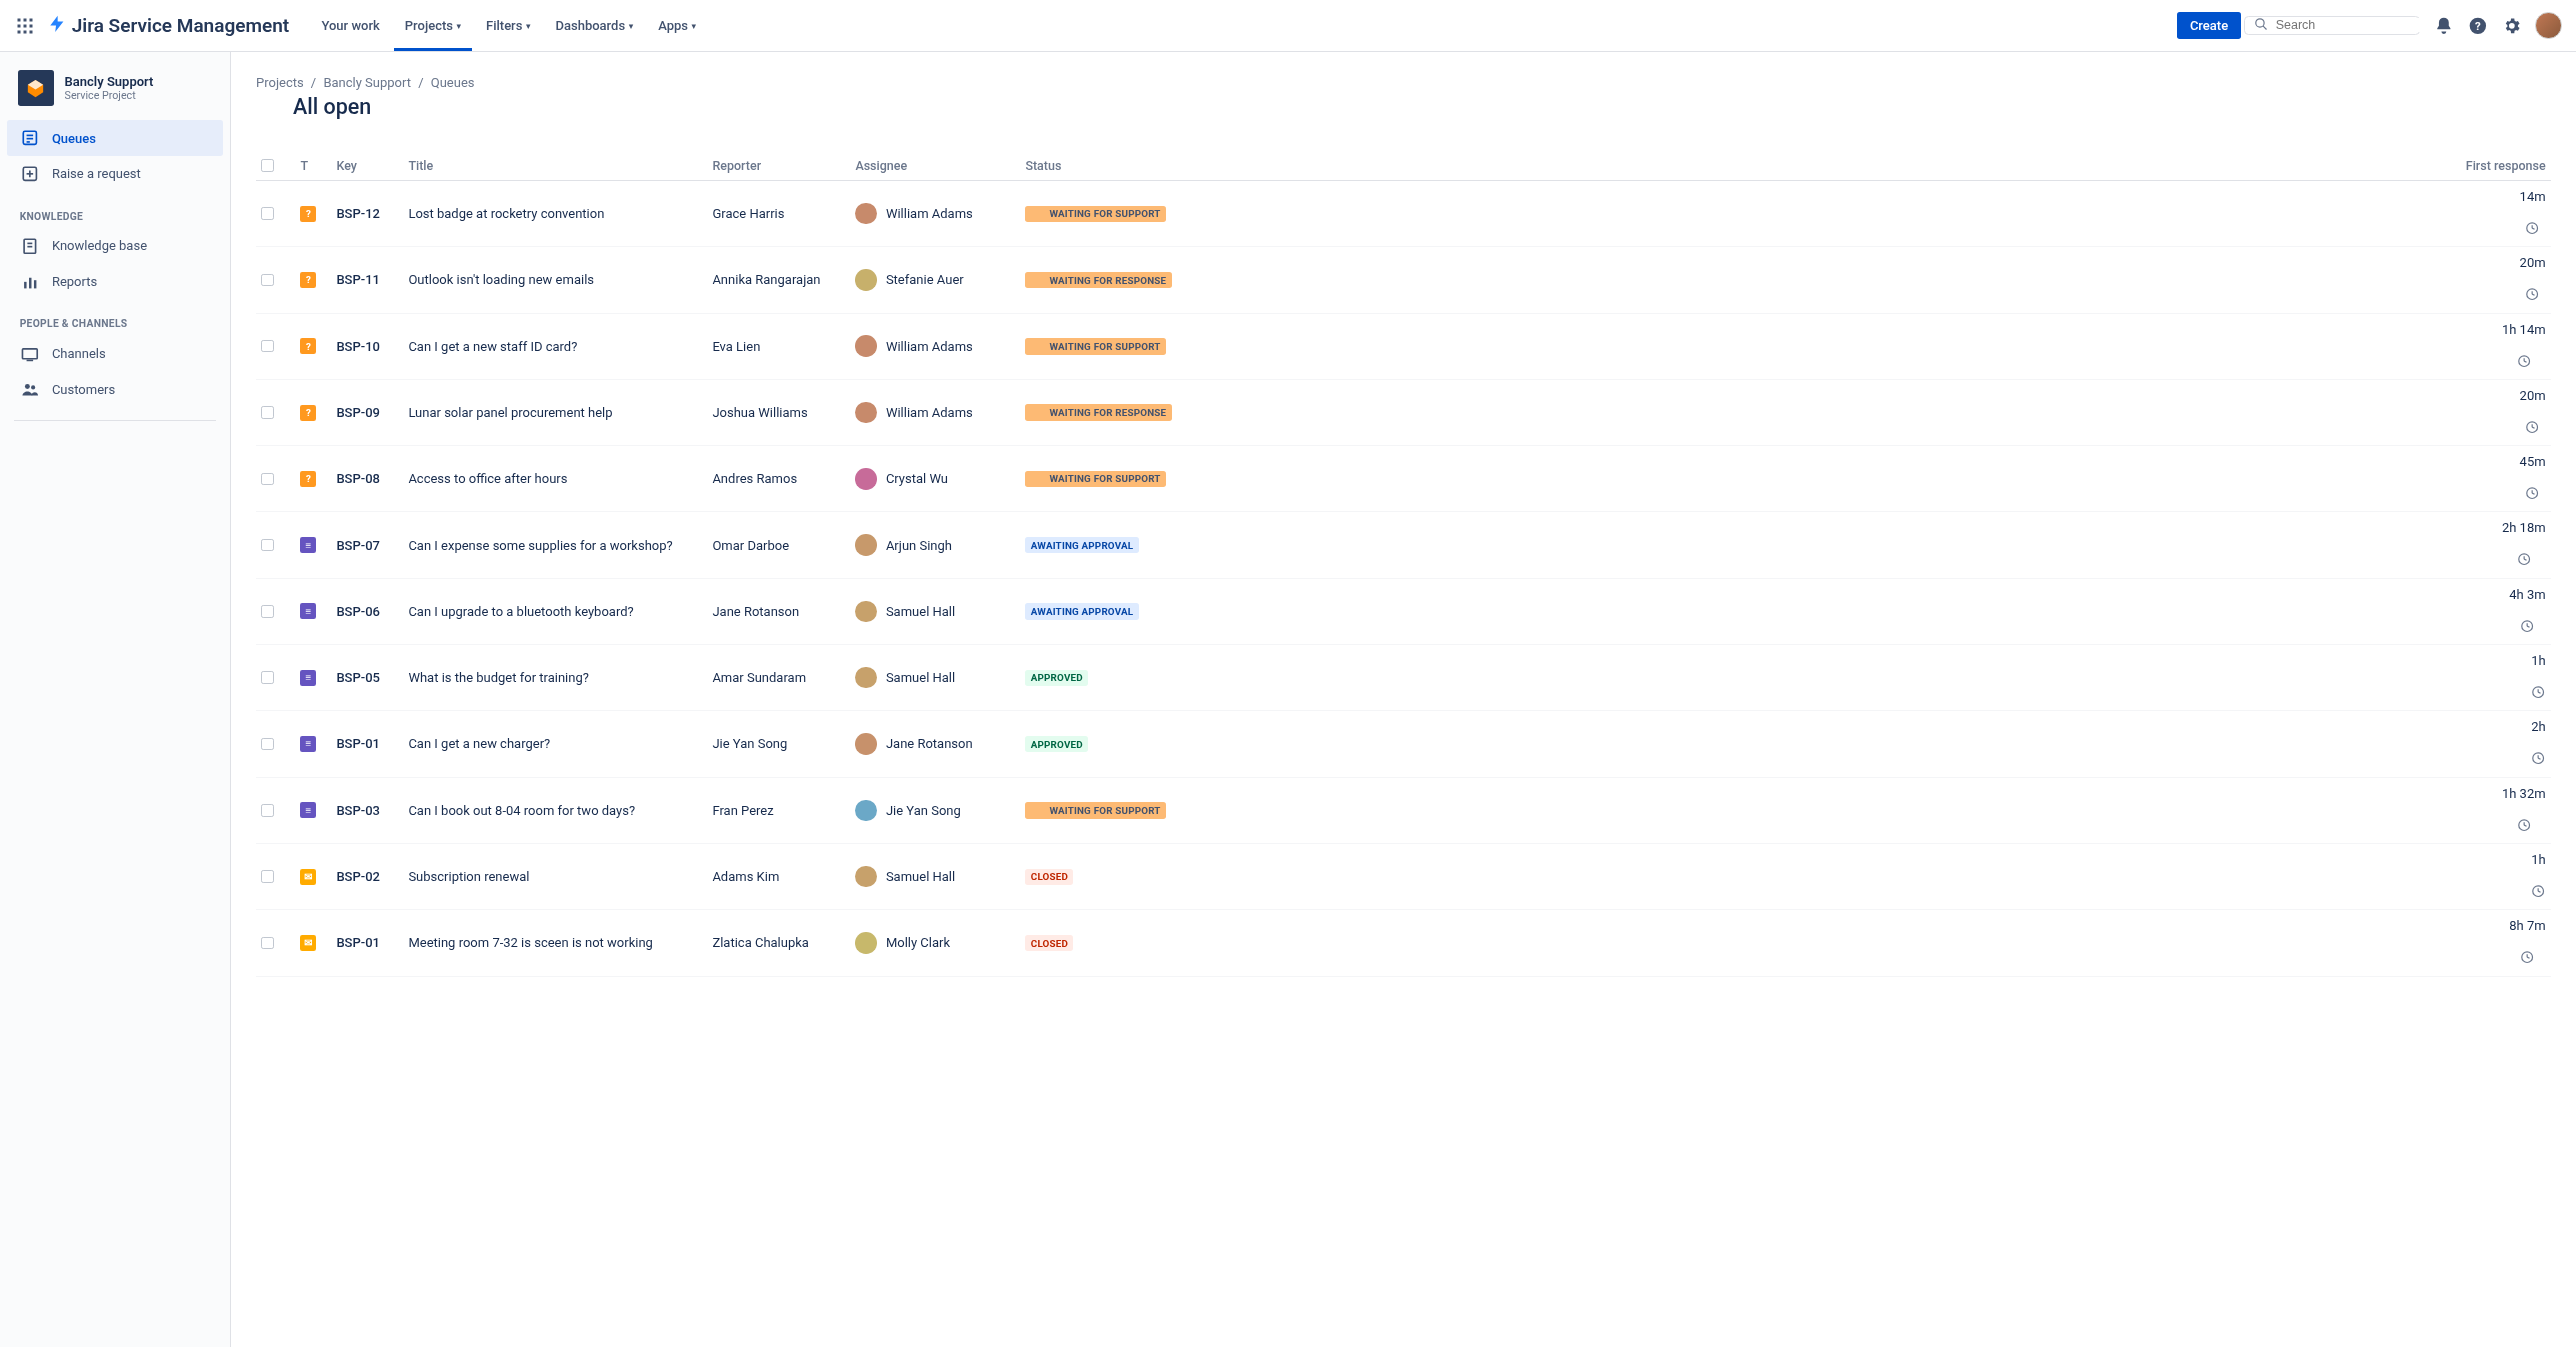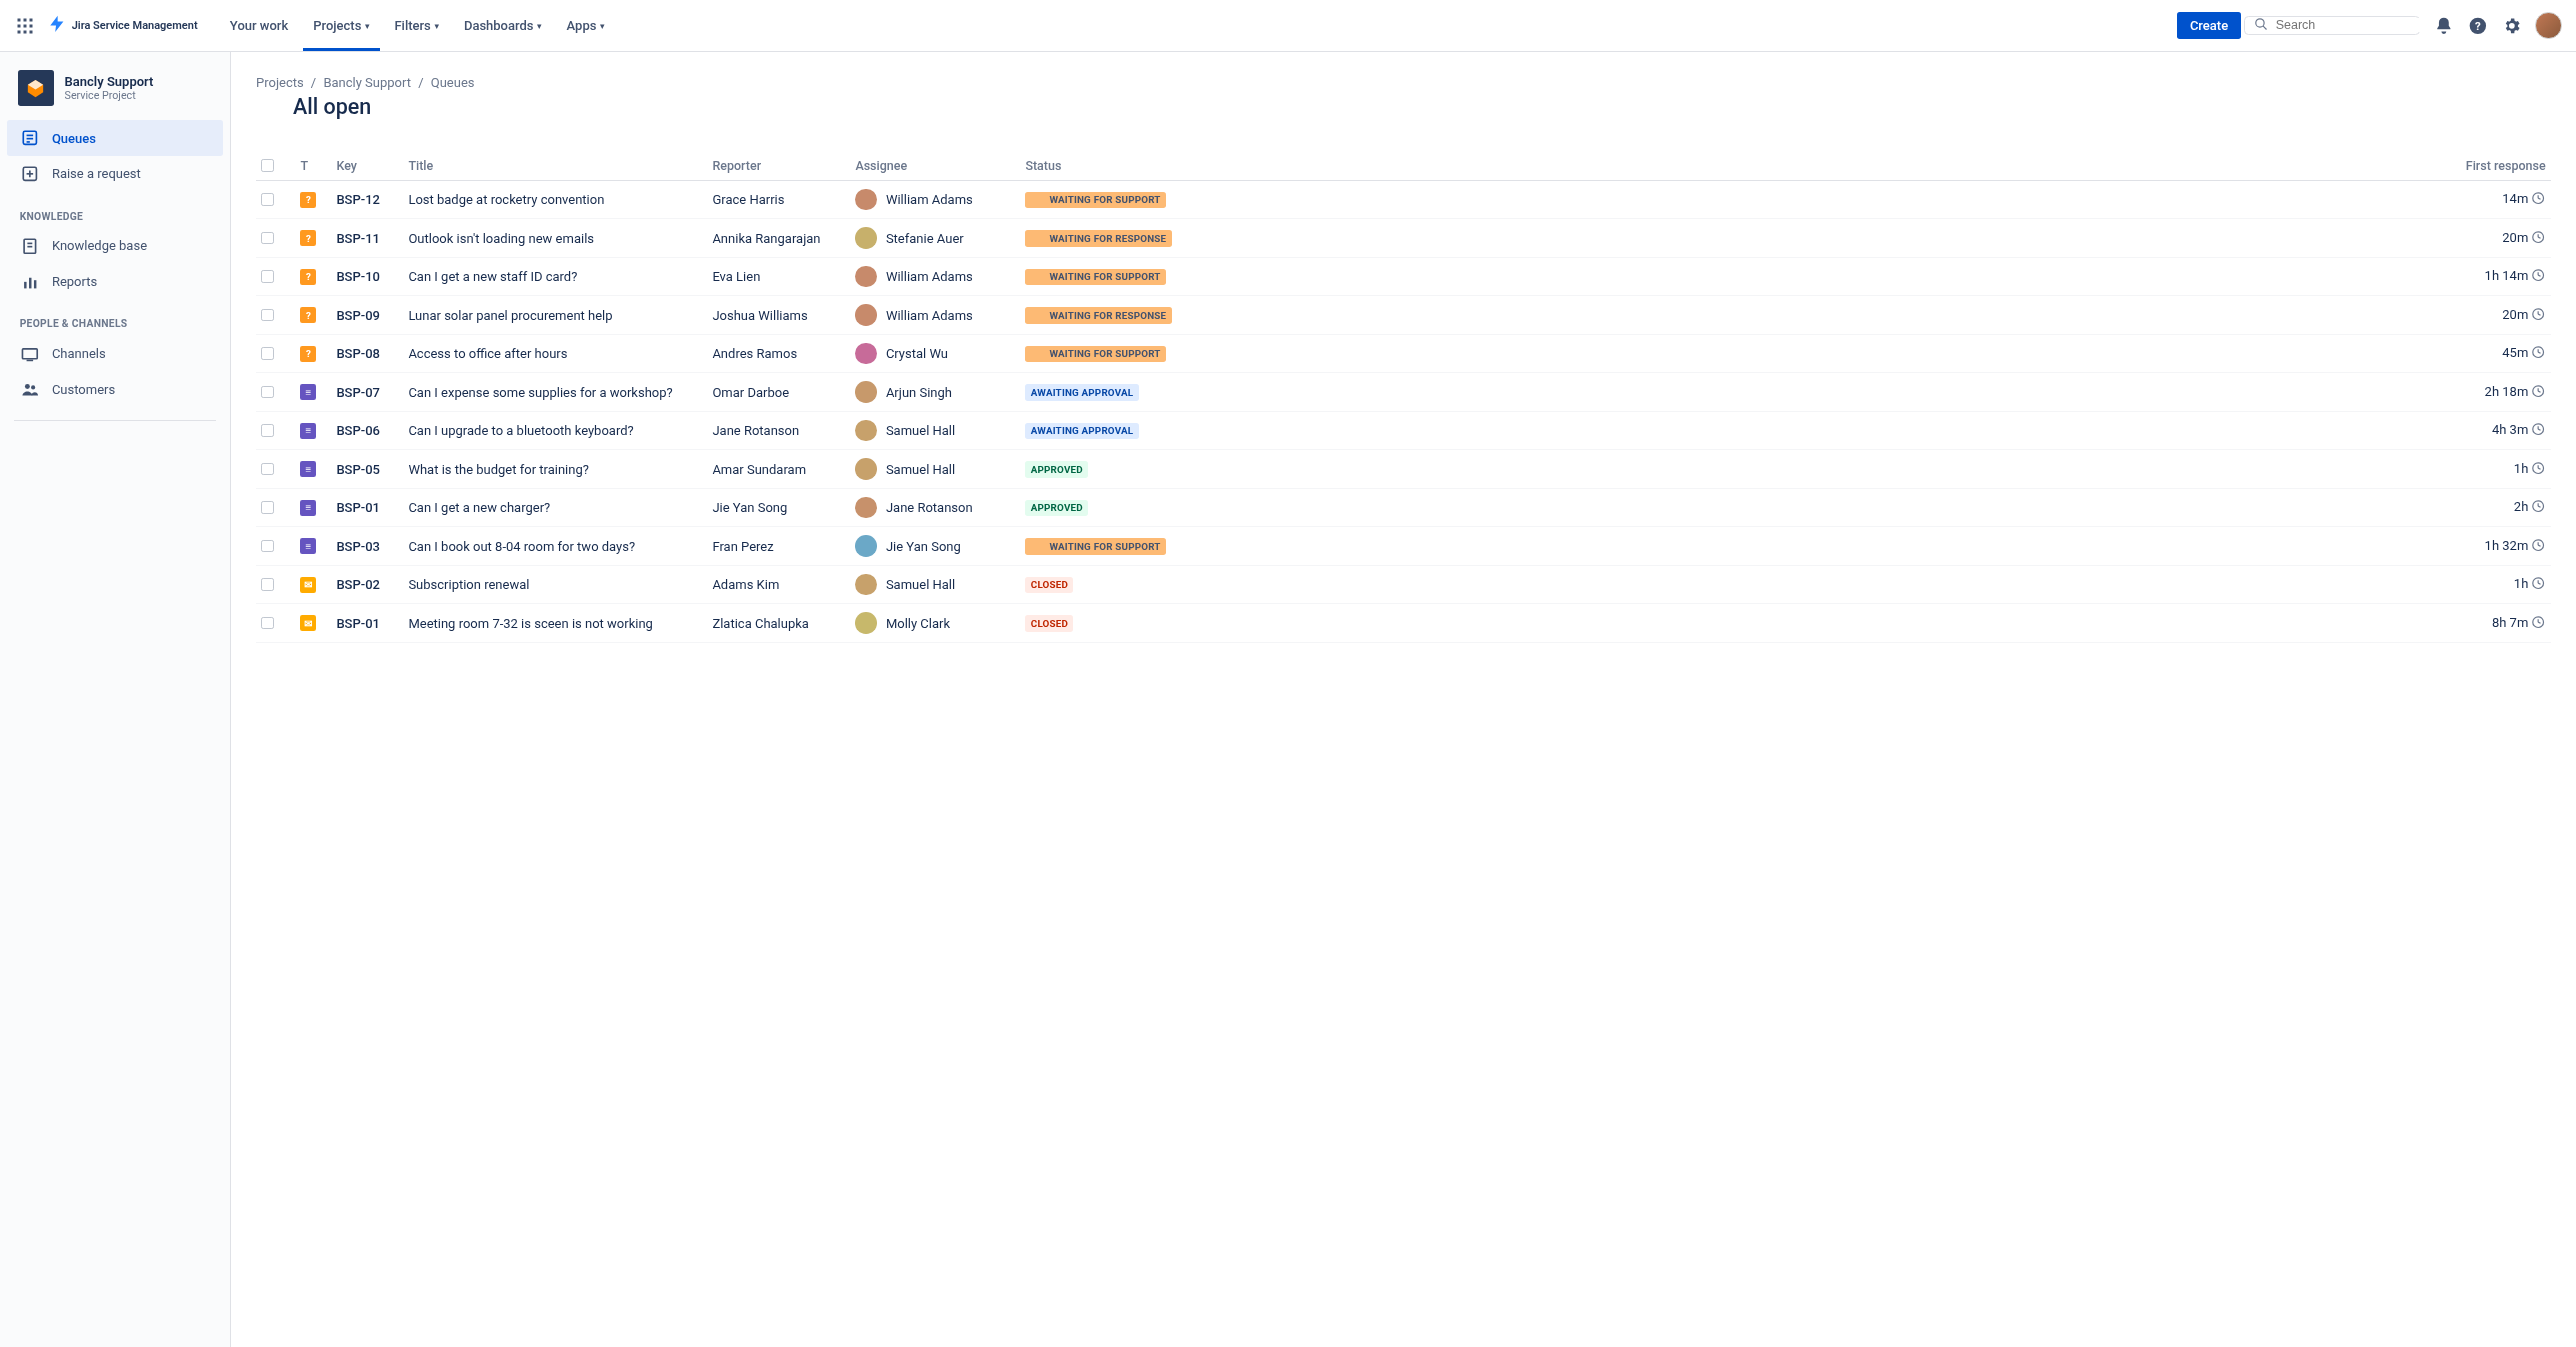--- a/index.html
+++ b/index.html
@@ -2,21 +2,21 @@
 <html style="font-size:14.3px"><head>
 <meta charset="utf-8">
 <style>
 * { margin: 0; padding: 0; box-sizing: border-box; }
 body { font-family: -apple-system, BlinkMacSystemFont, "Segoe UI", Roboto, sans-serif; font-size: 12.5px; color: #172B4D; background: #fff; }
 
 .topnav { height: 52px; border-bottom: 0.9px solid #DFE1E6; display: flex; align-items: center; padding: 0 14.3px; gap: 3.6px; }
 .app-switcher { width: 21.5px; height: 21.5px; display: flex; align-items: center; justify-content: center; cursor: pointer; margin-right: 7.2px; }
 .logo-area { display: flex; align-items: center; gap: 5.4px; margin-right: 18px; }
 .logo-bolt { color: #2684FF; }
-.logo-text { font-size: 11px; font-weight: 600; color: #253858; }
+.logo-text { font-size: 19px; font-weight: 600; color: #253858; }
 .nav-items { display: flex; gap: 3.6px; flex: 1; }
 .nav-item { padding: 16px 10.7px; font-size: 13px; font-weight: 500; color: #42526E; cursor: pointer; display: flex; align-items: center; gap: 3.6px; position: relative; }
 .nav-item.active::after { content: ""; position: absolute; bottom: -1.8px; left: 0; right: 0; height: 2.7px; background: #0052CC; }
 .chevron { font-size: 9px; color: #42526E; }
 .create-btn { background: #0052CC; color: #fff; padding: 6.3px 12.5px; border-radius: 2.7px; font-weight: 500; cursor: pointer; font-size: 13px; margin-left: 7.2px; }
 .topnav-right { display: flex; align-items: center; gap: 12.5px; margin-left: auto; }
 .search-box { display: flex; align-items: center; border: 1.8px solid #DFE1E6; border-radius: 4.5px; padding: 0 9px; width: 176px; gap: 7.2px; }
 .search-box input { border: none; outline: none; font-size: 12.5px; flex: 1; }
 .topnav-icon { width: 21.5px; height: 21.5px; cursor: pointer; color: #42526E; display: flex; align-items: center; justify-content: center; }
 .avatar { width: 27px; height: 27px; border-radius: 50%; background: linear-gradient(135deg, #c17854, #8b5a3c); cursor: pointer; border: 0.9px solid #ccc; }
@@ -51,21 +51,21 @@
 .key-cell { color: #5E6C84; font-weight: 500; font-size: 12.5px; }
 .title-cell { color: #172B4D; cursor: pointer; }
 .assignee-cell { display: flex; align-items: center; gap: 9px; }
 .assignee-avatar { width: 21.5px; height: 21.5px; border-radius: 50%; }
 .status-badge { display: inline-block; padding: 2.7px 5.4px; border-radius: 2.7px; font-size: 9.8px; font-weight: 700; letter-spacing: 0.2px; }
 .status-gray { background: #fdba74; color: #42526E; padding-left: 24px; }
 .status-blue { background: #DEEBFF; color: #0747A6; }
 .status-green { background: #E3FCEF; color: #006644; }
 .status-red { background: #FFEBE6; color: #BF2600; }
 .time-cell { text-align: right; white-space: nowrap; }
-.time-wrap { display: inline-flex; align-items: flex-start; gap: 3px; }
+.time-wrap { display: inline-flex; align-items: center; gap: 17px; flex-direction: column; }
 .clock-icon { width: 14.3px; height: 14.3px; color: #6B778C; }
 th.col-chk { width: 39px; }
 th.col-type { width: 36px; }
 th.col-key { width: 72px; }
 th.col-title { width: 304px; }
 th.col-reporter { width: 143px; }
 th.col-assignee { width: 170px; }
 th.col-status { width: 170px; }
 </style>
 </head>

